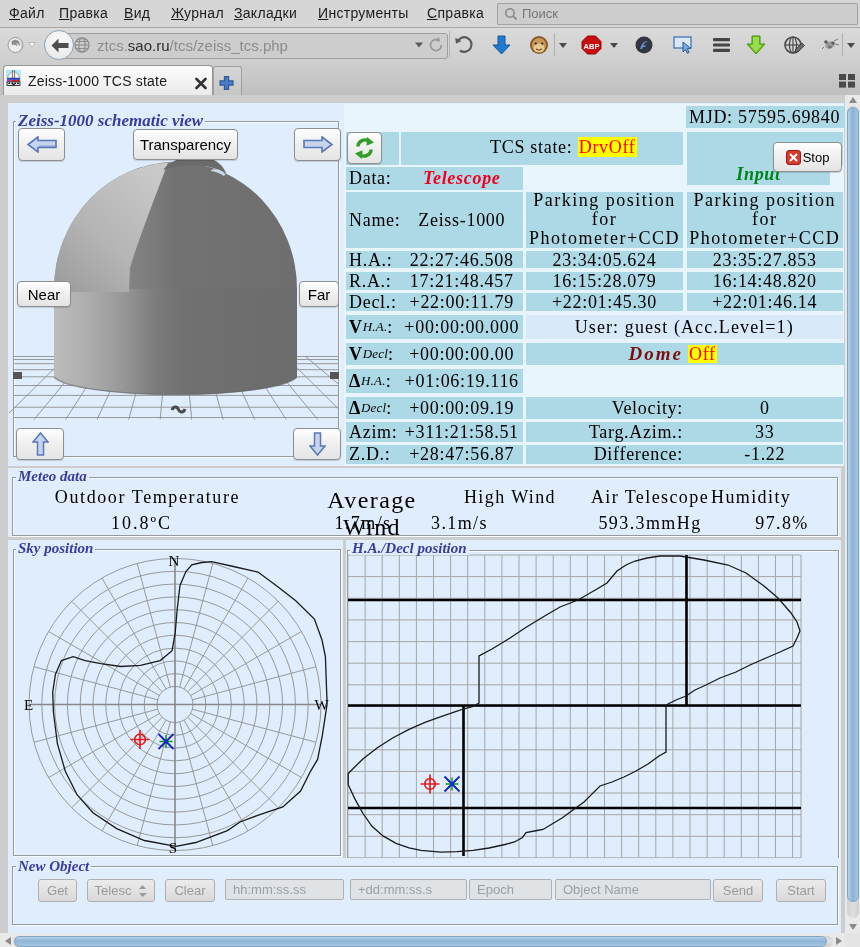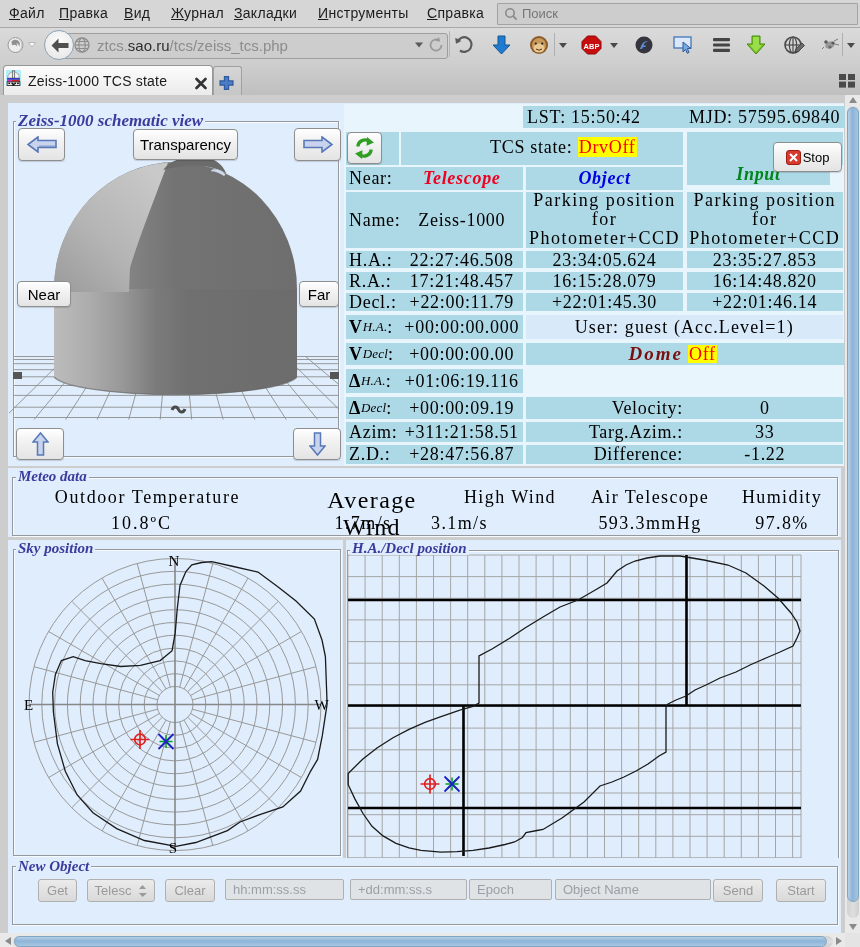--- a/index.html
+++ b/index.html
@@ -240,21 +240,20 @@
       <path d="M45 167 L45 255 A123 21 0 0 0 288 255 L288 167 Z" fill="url(#gc)"></path>
       <path d="M 45 167 A 121.5 127 0 0 1 288 167 Z" fill="url(#gh)"></path>
       <path d="M 45 167 A 121.5 127 0 0 1 159 40.5 C 147 73, 129 118, 121 146 L 120 170 L 45 170 Z" fill="url(#gl)"></path>
       <path d="M 154 48 C 162 38, 176 33.5, 191 34.5 C 204 35.5, 213.5 41, 217.5 52 C 210 46.5, 198 43.5, 186 43.5 C 172 43.5, 161 46, 154 48 Z" fill="#6b6b6b"></path>
       <path d="M 203 47.5 Q 211 46.5 216.5 52.5 L 215 54 Q 208 49.5 202 49.3 Z" fill="#cdd9ea"></path>
       <path d="M 45 255 A 123 21 0 0 0 288 255" stroke="#606060" stroke-width="1.2" fill="none" opacity="0.6"></path>
       <path d="M 163 288 c 1.5 -4 5 -4 6.5 -0.5 c 1.5 3.5 5 3.5 6.5 -0.5" stroke="#4a4a4a" stroke-width="3" fill="none"></path>
     </svg>
 
   <div class="abs" id="tbl" style="left:344px;top:9px;width:500px;height:362px;background:#e9f5fd">
-    <div class="abs cell cl" style="left:179px;top:2px;width:159px;height:22px;padding-left:4px">LST: 15:50:42</div>
     <div class="abs cell cl" style="left:342px;top:2px;width:156.5px;height:22px;padding-left:3px">MJD: 57595.69840</div>
     <div class="abs cell" style="left:2px;top:27.5px;width:52.5px;height:33.5px"></div>
     <div class="abs cell" style="left:57px;top:27.5px;width:282px;height:33.5px"></div>
     <div class="abs cell" style="left:343px;top:27.5px;width:155.5px;height:33.5px"></div>
     <div class="abs serif" style="left:146px;top:33px;font-size:18px;letter-spacing:0.7px">TCS state: <span class="ylw">DrvOff</span></div>
     <div class="abs gbtn" style="left:3px;top:27.5px;width:33px;height:30px">
       <svg width="25" height="24" viewBox="0 0 25 24">
           <g fill="none" stroke="#2f9e23" stroke-width="3.4">
             <path d="M6 10.5 A 7 6.5 0 0 1 17.5 5.5"></path>
             <path d="M19 13.5 A 7 6.5 0 0 1 7.5 18.5"></path>
@@ -262,26 +261,23 @@
           <path d="M15 1 L22 6.5 14.5 9.8 Z" fill="#2f9e23"></path>
           <path d="M10 23 L3 17.5 10.5 14.2 Z" fill="#2f9e23"></path>
         </svg>
     </div>
     <div class="abs gbtn" style="left:429px;top:38px;width:67px;height:28px;font-size:13px;font-family:'Liberation Sans'">
       <svg width="15" height="15" viewBox="0 0 15 15" style="margin-right:2px">
           <rect x="0.5" y="0.5" width="14" height="14" rx="2.5" fill="#d83a2e" stroke="#9b1f16"></rect>
           <path d="M4 4l7 7M11 4l-7 7" stroke="#fff" stroke-width="2"></path>
         </svg>Stop
     </div>
-    <div class="abs cell cl" style="left:2px;top:62.5px;width:52.5px;height:23px">Near:</div>
+    <div class="abs cell cl" style="left:2px;top:62.5px;width:52.5px;height:23px">Data:</div>
     <div class="abs cell" style="left:57px;top:62.5px;width:121.5px;height:23px">
         <span style="color:#f00020;font-weight:bold;font-style:italic">Telescope</span>
-      </div>
-    <div class="abs cell" style="left:182px;top:62.5px;width:157px;height:23px">
-        <span style="color:#0000e0;font-weight:bold;font-style:italic">Object</span>
       </div>
     <div class="abs cell" style="left:343px;top:58px;width:143px;height:23px">
         <span style="color:#00851c;font-weight:bold;font-style:italic">Input</span>
       </div>
     <div class="abs cell cl" style="left:2px;top:88px;width:52.5px;height:55.6px">Name:</div>
     <div class="abs cell" style="left:57px;top:88px;width:121.5px;height:55.6px">Zeiss-1000</div>
     <div class="abs cell" style="left:182px;top:88px;width:157px;height:55.6px;letter-spacing:1.5px;line-height:19px">Parking position<br>for<br>Photometer+CCD</div>
     <div class="abs cell" style="left:343px;top:88px;width:155.5px;height:55.6px;letter-spacing:1.5px;line-height:19px">Parking position<br>for<br>Photometer+CCD</div>
     <div class="abs cell cl" style="left:2px;top:146.8px;width:52.5px;height:17.7px">H.A.:</div>
     <div class="abs cell" style="left:57px;top:146.8px;width:121.5px;height:17.7px">22:27:46.508</div>
@@ -326,21 +322,21 @@
   <div class="abs fs" style="left:12px;top:382px;width:826px;height:59px"></div>
   <div class="abs legend" style="left:16px;top:375px;font-size:15px">Meteo data</div>
   <div class="abs serif" style="left:0;top:392px;width:295px;text-align:center;font-size:18px;letter-spacing:1.6px">Outdoor Temperature</div>
   <div class="abs serif" style="left:-6px;top:418px;width:295px;text-align:center;font-size:18px;letter-spacing:2px">10.8ºC</div>
   <div class="abs serif" style="left:304px;top:392px;width:136px;text-align:center;font-size:24px;letter-spacing:1.4px">Average Wind</div>
   <div class="abs serif" style="left:295px;top:418px;width:136px;text-align:center;font-size:18px;letter-spacing:1.4px">1.7m/s</div>
   <div class="abs serif" style="left:431px;top:392px;width:158px;text-align:center;font-size:18px;letter-spacing:1.4px">High Wind</div>
   <div class="abs serif" style="left:431px;top:418px;width:158px;font-size:18px;letter-spacing:1.4px">3.1m/s</div>
   <div class="abs serif" style="left:589px;top:392px;width:122px;text-align:center;font-size:18px;letter-spacing:1.4px">Air Telescope</div>
   <div class="abs serif" style="left:589px;top:418px;width:122px;text-align:center;font-size:18px;letter-spacing:1.4px">593.3mmHg</div>
-  <div class="abs serif" style="left:711px;top:392px;width:142px;text-align:center;font-size:18px;letter-spacing:1.4px">Humidity</div>
+  <div class="abs serif" style="left:711px;top:392px;width:142px;font-size:18px;letter-spacing:1.4px">Humidity</div>
   <div class="abs serif" style="left:711px;top:418px;width:142px;text-align:center;font-size:18px;letter-spacing:1.4px">97.8%</div>
 
   <div class="abs blue" style="left:8px;top:445px;width:335px;height:318px"></div>
   <div class="abs fs" style="left:13px;top:454px;width:328px;height:307px"></div>
   <div class="abs legend" style="left:16px;top:447px;font-size:15px">Sky position</div>
     <svg class="abs" style="left:8px;top:445px" width="335" height="318" viewBox="0 0 335 318">
       <path d="M 149.0 164.5 a 18.0 18.0 0 1 0 36.0 0 a 18.0 18.0 0 1 0 -36.0 0 M 136.2 164.5 a 30.8 30.8 0 1 0 61.6 0 a 30.8 30.8 0 1 0 -61.6 0 M 123.4 164.5 a 43.6 43.6 0 1 0 87.2 0 a 43.6 43.6 0 1 0 -87.2 0 M 110.6 164.5 a 56.400000000000006 56.400000000000006 0 1 0 112.80000000000001 0 a 56.400000000000006 56.400000000000006 0 1 0 -112.80000000000001 0 M 97.8 164.5 a 69.2 69.2 0 1 0 138.4 0 a 69.2 69.2 0 1 0 -138.4 0 M 85.0 164.5 a 82.0 82.0 0 1 0 164.0 0 a 82.0 82.0 0 1 0 -164.0 0 M 72.2 164.5 a 94.80000000000001 94.80000000000001 0 1 0 189.60000000000002 0 a 94.80000000000001 94.80000000000001 0 1 0 -189.60000000000002 0 M 59.4 164.5 a 107.60000000000001 107.60000000000001 0 1 0 215.20000000000002 0 a 107.60000000000001 107.60000000000001 0 1 0 -215.20000000000002 0 M 46.6 164.5 a 120.4 120.4 0 1 0 240.8 0 a 120.4 120.4 0 1 0 -240.8 0 M 33.8 164.5 a 133.2 133.2 0 1 0 266.4 0 a 133.2 133.2 0 1 0 -266.4 0 M 21 164.5 a 146 146 0 1 0 292 0 a 146 146 0 1 0 -292 0 M 184.4 169.2 L 308.0 202.3 M 182.6 173.5 L 293.4 237.5 M 179.7 177.2 L 270.2 267.7 M 176.0 180.1 L 240.0 290.9 M 171.7 181.9 L 204.8 305.5 M 162.3 181.9 L 129.2 305.5 M 158.0 180.1 L 94.0 290.9 M 154.3 177.2 L 63.8 267.7 M 151.4 173.5 L 40.6 237.5 M 149.6 169.2 L 26.0 202.3 M 149.6 159.8 L 26.0 126.7 M 151.4 155.5 L 40.6 91.5 M 154.3 151.8 L 63.8 61.3 M 158.0 148.9 L 94.0 38.1 M 162.3 147.1 L 129.2 23.5 M 171.7 147.1 L 204.8 23.5 M 176.0 148.9 L 240.0 38.1 M 179.7 151.8 L 270.2 61.3 M 182.6 155.5 L 293.4 91.5 M 184.4 159.8 L 308.0 126.7" fill="none" stroke="#999" stroke-width="1"></path>
       <path d="M 21 164.5 L 313 164.5 M 167 18.5 L 167 310.5" stroke="#888" stroke-width="1.6" fill="none"></path>
       <path d="M 193.7 22.5 L 203.6 21.7 L 225.4 26.5 L 250 32 L 270.8 47.4 L 288 61 L 306.4 79.1 L 314 100 L 317.4 116.6 L 319.1 164.1 L 314.3 195.7 L 309.6 219.4 L 302.5 231.3 L 292.6 251 L 274.8 266.9 L 251.1 274.8 L 232 282 L 219.4 290.6 L 187.8 302.5 L 168 306.4 L 136.4 300.5 L 108.7 288.6 L 85 272.8 L 69.2 255 L 57.3 231.3 L 49.4 203.6 L 45.4 172 L 44.7 152.2 L 47.4 134.4 L 53.4 120.6 L 65.2 116.6 L 77.1 120.6 L 92.9 123.7 L 112.7 126.5 L 132.4 125.3 L 152.2 120.6 L 164.1 110.7 L 167.2 92.9 L 169.2 69.2 L 172 45.5 L 177.9 31.6 L 183.8 24.9 Z" fill="none" stroke="#1a1a1a" stroke-width="1.3"></path>
       <text x="166" y="26" font-family="Liberation Serif" font-size="15" fill="#000" text-anchor="middle">N</text>

